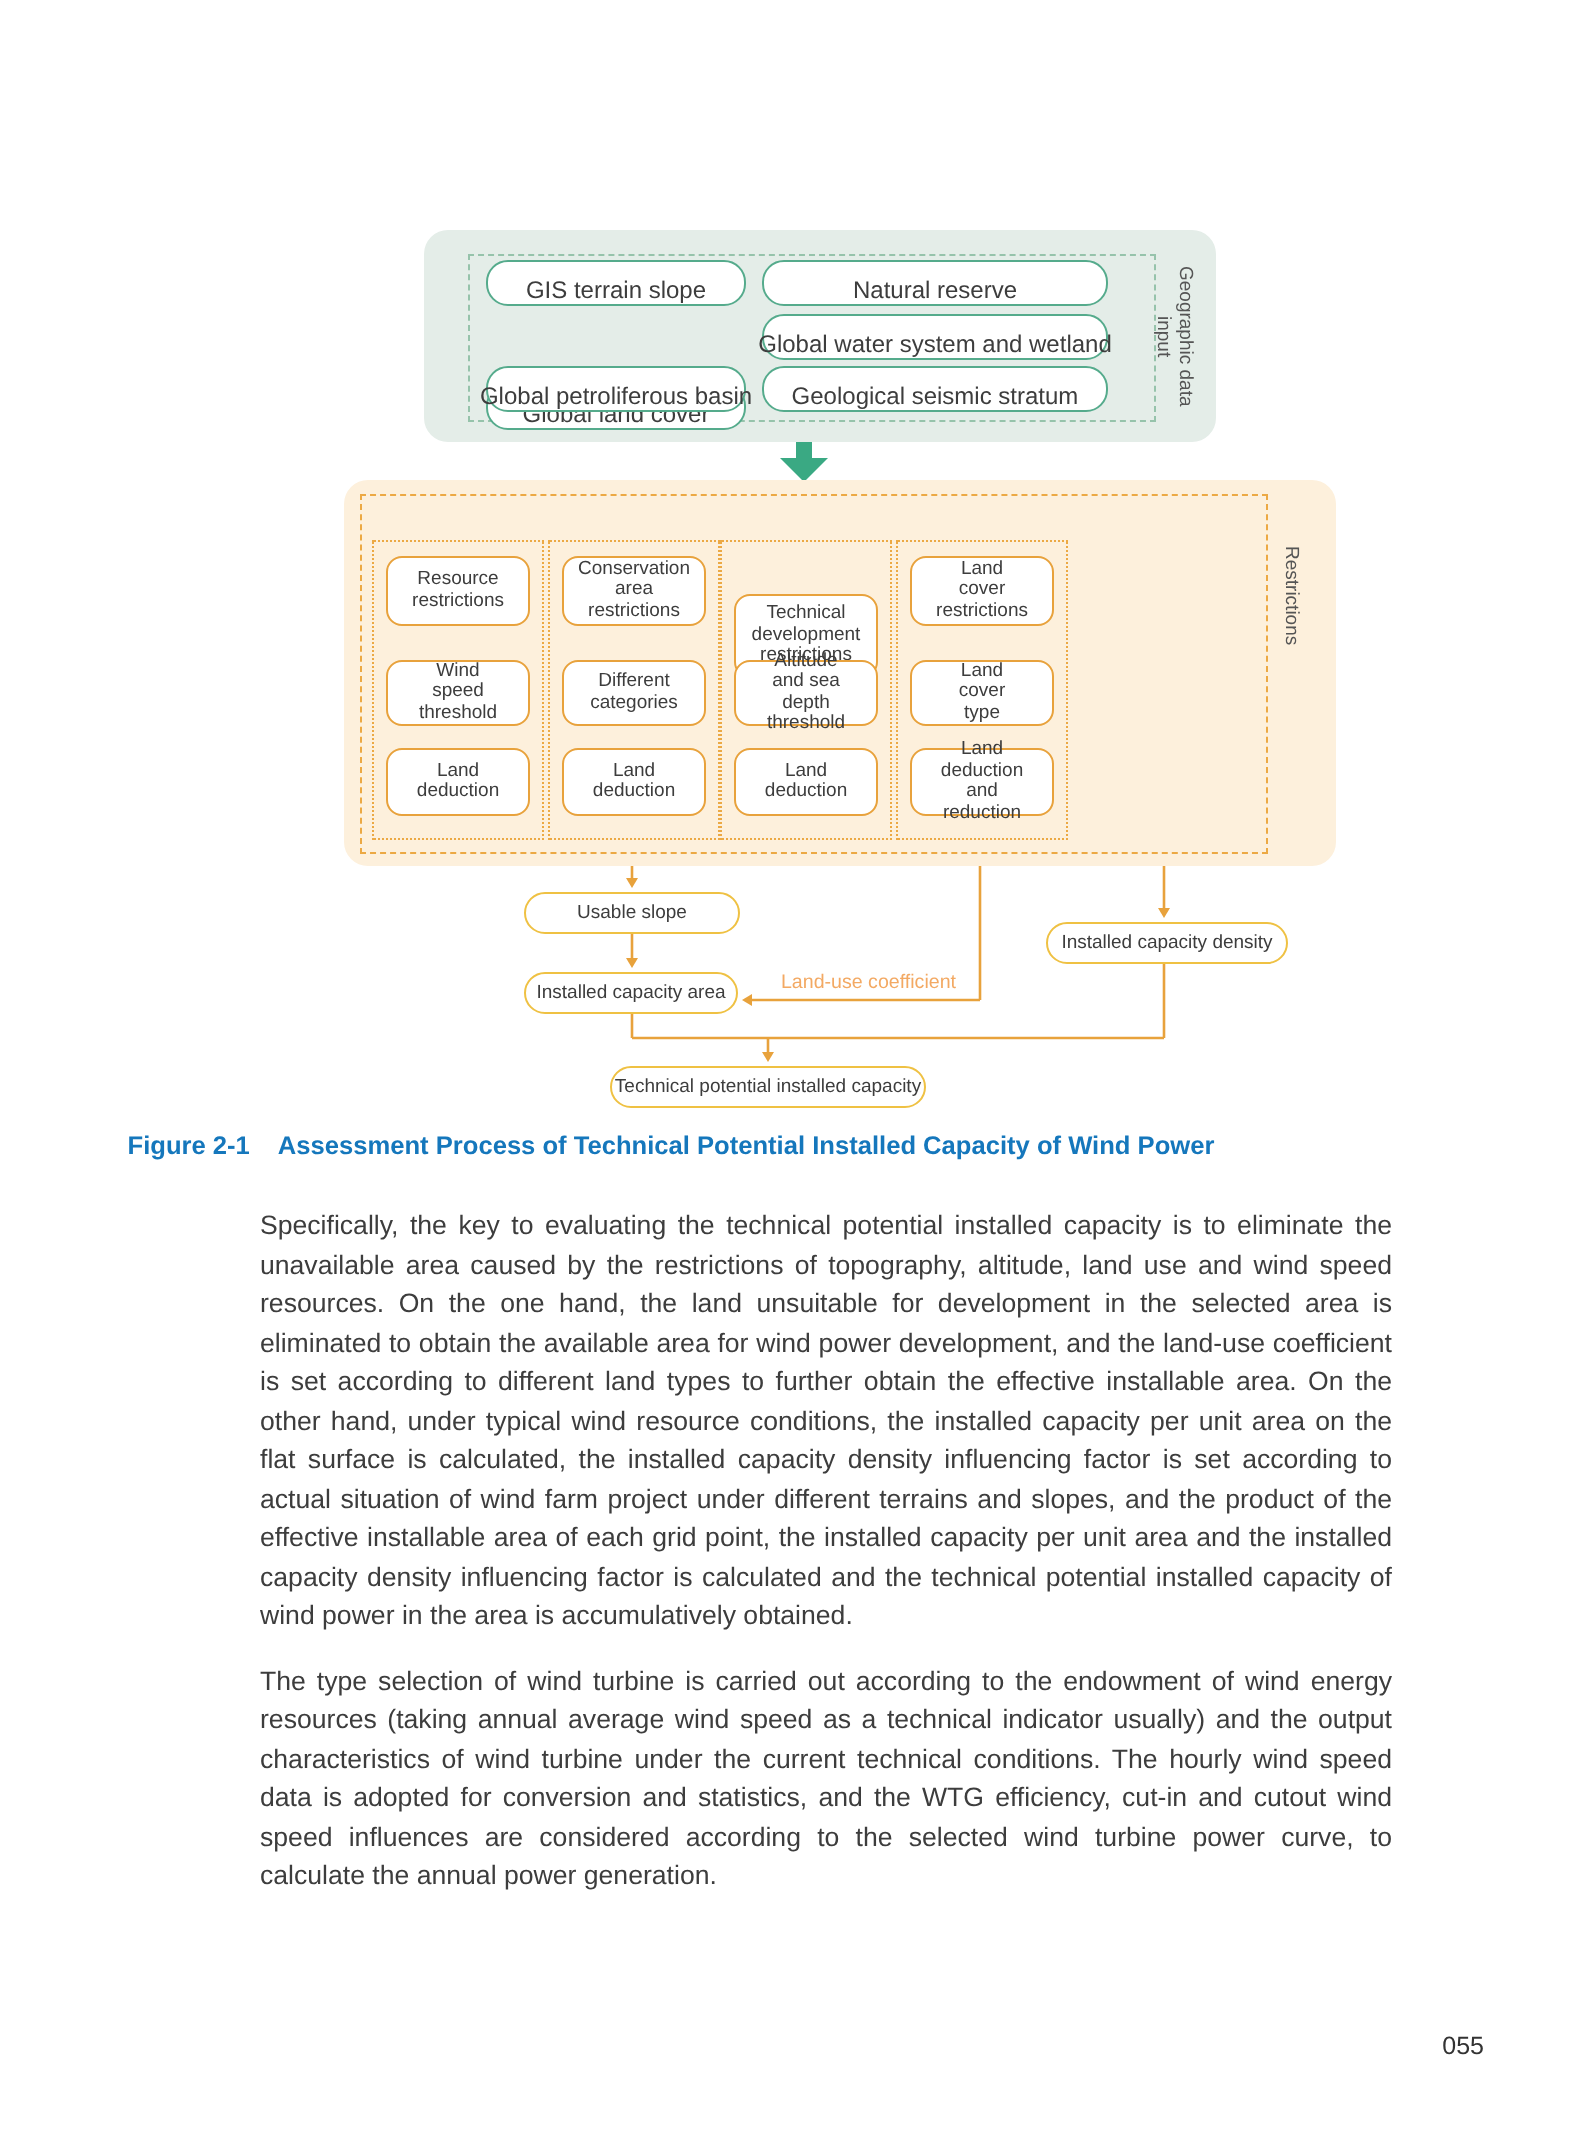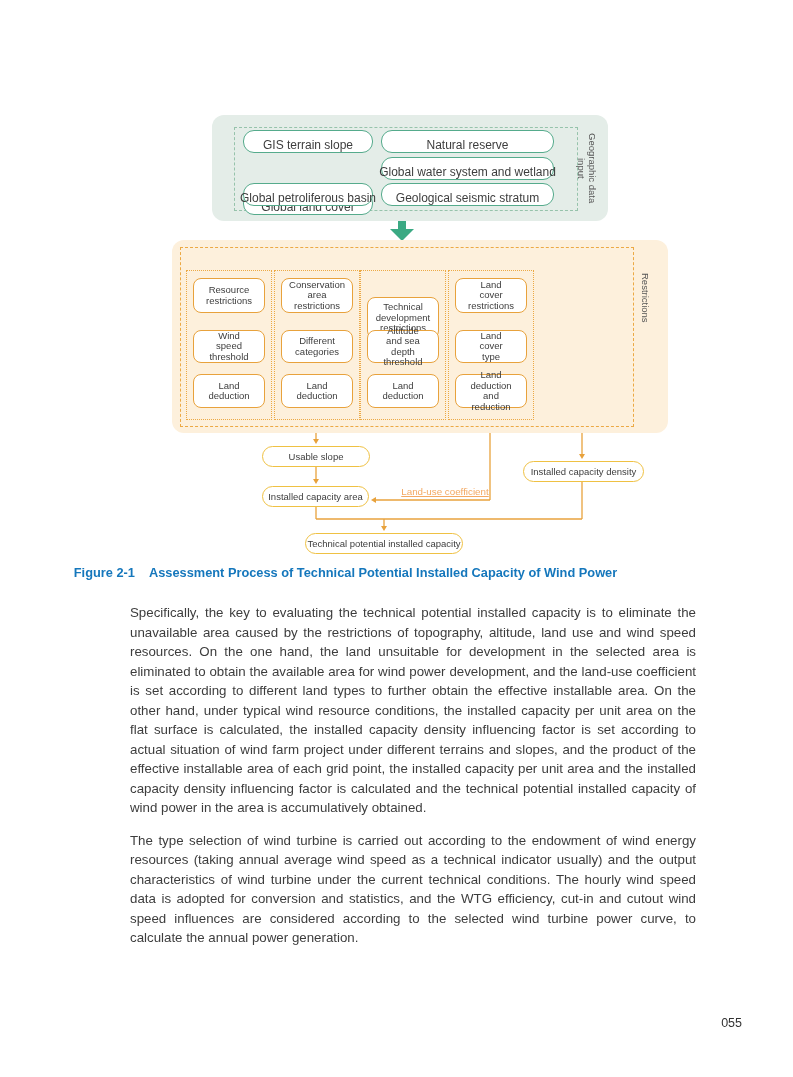--- a/index.html
+++ b/index.html
@@ -26,23 +26,23 @@
   .rc-0{left:14px;} .rc-1{left:102px;} .rc-2{left:188px;} .rc-3{left:276px;} .rc-4{left:366px;width:90px;}
   .rbox{position:absolute;left:6px;right:6px;background:#fff;border:1px solid var(--orange);border-radius:8px;
         display:flex;align-items:center;justify-content:center;text-align:center;
         font-size:9.5px;line-height:10.5px;color:var(--text);padding:1px 18px;box-sizing:border-box;}
   .rb-header{top:7px;height:35px;} .rc-2 .rb-header{top:2px;height:42px;margin-top:24px;}
   .rb-mid{top:59px;height:33px;}
   .rb-bottom{top:103px;height:34px;} .rc-4 .rb-bottom{top:101px;height:40px;}
   
   .ypill{background:#fff;border:1.5px solid var(--yellow);border-radius:11px;display:flex;align-items:center;
          justify-content:center;font-size:9.5px;color:var(--text);white-space:nowrap;z-index:2;box-sizing:border-box;}
-  .land-use{left:398px;top:486px;width:94px;text-align:center;font-size:9.8px;color:var(--land-use-text);z-index:2;text-decoration:underline;}
+  .land-use{left:384px;top:486px;width:94px;text-align:right;font-size:9.8px;color:var(--land-use-text);z-index:2;}
   
-  .caption{left:0;top:565px;width:671px;text-align:center;font-size:12.8px;font-weight:bold;color:var(--caption-blue);z-index:2;padding-left:10px;}
+  .caption{left:0;top:565px;width:671px;text-align:center;font-size:12.8px;font-weight:bold;color:var(--caption-blue);z-index:2;}
   .caption .fig-label{margin-right:14px;}
   .body-text{left:130px;top:603px;width:566px;z-index:2;}
   .body-text p{margin:0 0 13px 0;font-size:13.3px;line-height:19.5px;text-align:justify;color:var(--text);}
   .page-num{right:51px;top:1016px;font-size:12.5px;color:#333;z-index:2;}
   .flow{stroke:var(--orange);stroke-width:1.3;fill:none;}
   .greenfill{fill:var(--green);}
 </style>
 </head>
 <body>
 

